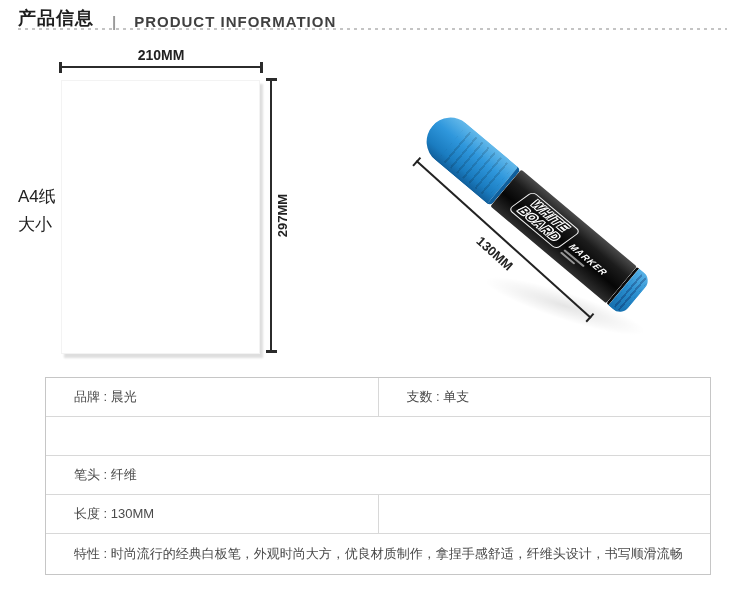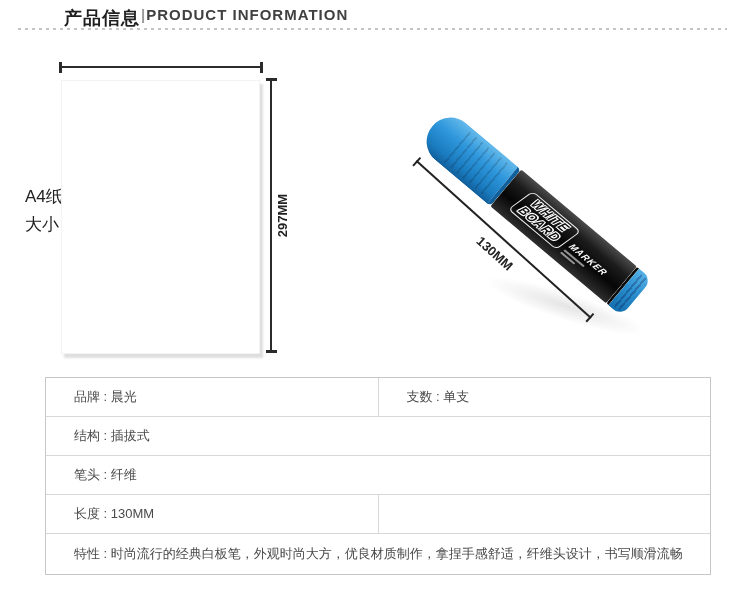--- a/index.html
+++ b/index.html
@@ -1,40 +1,40 @@
 <!DOCTYPE html>
 <html><head>
 <meta charset="utf-8">
 <style>
   html,body{margin:0;padding:0;background:#fff;}
   .page{position:relative;width:750px;height:611px;background:#ffffff;overflow:hidden;
         font-family:"Liberation Sans","DejaVu Sans",sans-serif;}
 
   
-  .header{position:absolute;left:18px;top:6px;display:flex;align-items:flex-start;gap:1px;margin-left:46px;}
+  .header{position:absolute;left:18px;top:6px;display:flex;align-items:flex-end;gap:18px;}
   .header .cn{font-size:18px;font-weight:bold;color:#1f1f1f;letter-spacing:1px;}
   .header .sep{font-size:15px;font-weight:bold;color:#9a9a9a;}
   .header .en{font-size:15px;font-weight:bold;color:#404040;letter-spacing:1px;}
   .header-rule{position:absolute;left:18px;top:28px;width:709px;height:2px;
         background:repeating-linear-gradient(90deg,#c4c4c4 0 3px,transparent 3px 7px);}
 
   
   .paper{position:absolute;left:61px;top:80px;width:197px;height:272px;background:#fff;
         border:1px solid #f3f3f3;box-shadow:3px 4px 2px rgba(0,0,0,0.13);}
   .dim-top{position:absolute;left:60px;top:66px;width:202px;height:0;border-top:2px solid #2b2b2b;}
   .dim-top::before,.dim-top::after{content:"";position:absolute;top:-6px;width:3px;height:11px;background:#2b2b2b;}
   .dim-top::before{left:-1px;} .dim-top::after{right:-1px;}
   .dim-top-label{position:absolute;left:60px;top:47px;width:202px;text-align:center;
         font-size:14px;font-weight:bold;color:#222;}
   .dim-right{position:absolute;left:270px;top:79px;height:273px;width:0;border-left:2px solid #2b2b2b;}
   .dim-right::before,.dim-right::after{content:"";position:absolute;left:-6px;width:11px;height:3px;background:#2b2b2b;}
   .dim-right::before{top:-1px;} .dim-right::after{bottom:-1px;}
   .dim-right-label{position:absolute;left:258px;top:208px;width:48px;text-align:center;
         font-size:13px;font-weight:bold;color:#222;transform:rotate(-90deg);}
-  .a4-caption{position:absolute;left:18px;top:183px;font-size:17px;color:#222;line-height:28px;margin-left:7px;}
+  .a4-caption{position:absolute;left:18px;top:183px;font-size:17px;color:#222;line-height:28px;}
 
   
   .marker-shadow{position:absolute;left:480px;top:292px;width:170px;height:28px;
         background:radial-gradient(ellipse at center,rgba(0,0,0,0.10),transparent 70%);
         transform:rotate(18deg);}
   .marker{position:absolute;left:401px;top:188px;width:267px;height:48px;
         transform:rotate(40deg);display:flex;align-items:stretch;}
   .cap{position:relative;width:92px;background:linear-gradient(to bottom,#64b9ea,#2f97dc 38%,#1a7cc0 78%,#115f9b);
         border-radius:25px 5px 5px 25px;border-right:4px solid #0f5f9c;}
   .cap::after{content:"";position:absolute;left:26px;top:4px;right:4px;bottom:4px;
@@ -79,20 +79,21 @@
     <span class="en">PRODUCT INFORMATION</span>
   </div>
   <div class="header-rule"></div>
 
   <div class="a4-caption">
     <div>A4纸</div>
     <div>大小</div>
   </div>
   <div class="paper"></div>
   <div class="dim-top"></div>
+  <div class="dim-top-label">210MM</div>
   <div class="dim-right"></div>
   <div class="dim-right-label">297MM</div>
 
   <div class="marker-shadow"></div>
   <div class="marker">
     <div class="cap"></div>
     <div class="body">
       <div class="pen-print">
         <div class="wb-box">
           <div class="wb-line">WHITE</div>
@@ -109,21 +110,20 @@
   </div>
   <div class="dim-marker"></div>
   <div class="dim-marker-label">130MM</div>
 
   <div class="spec-table">
     <div class="spec-row">
       <div class="spec-cell left">品牌 : 晨光</div>
       <div class="spec-cell">支数 : 单支</div>
     </div>
     <div class="spec-row">
-      <div class="spec-cell">结构 : 插拔式</div>
     </div>
     <div class="spec-row">
       <div class="spec-cell">笔头 : 纤维</div>
     </div>
     <div class="spec-row">
       <div class="spec-cell left">长度 : 130MM</div>
       <div class="spec-cell"></div>
     </div>
     <div class="feature-row">特性 : 时尚流行的经典白板笔，外观时尚大方，优良材质制作，拿捏手感舒适，纤维头设计，书写顺滑流畅</div>
   </div>

